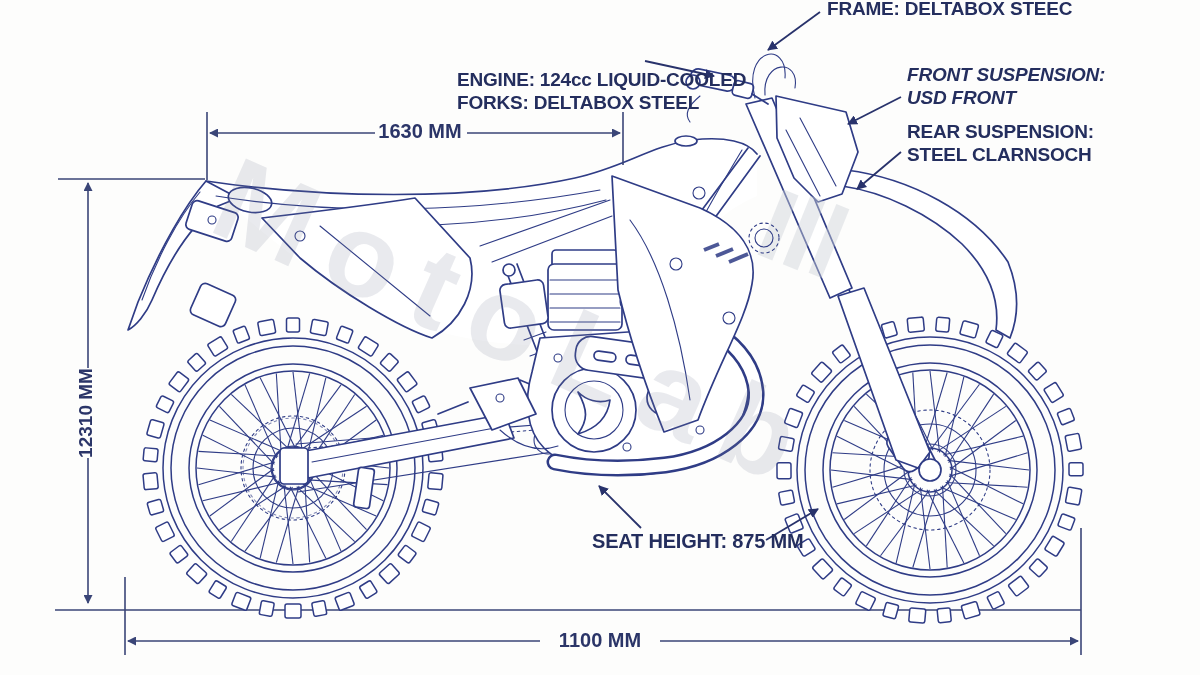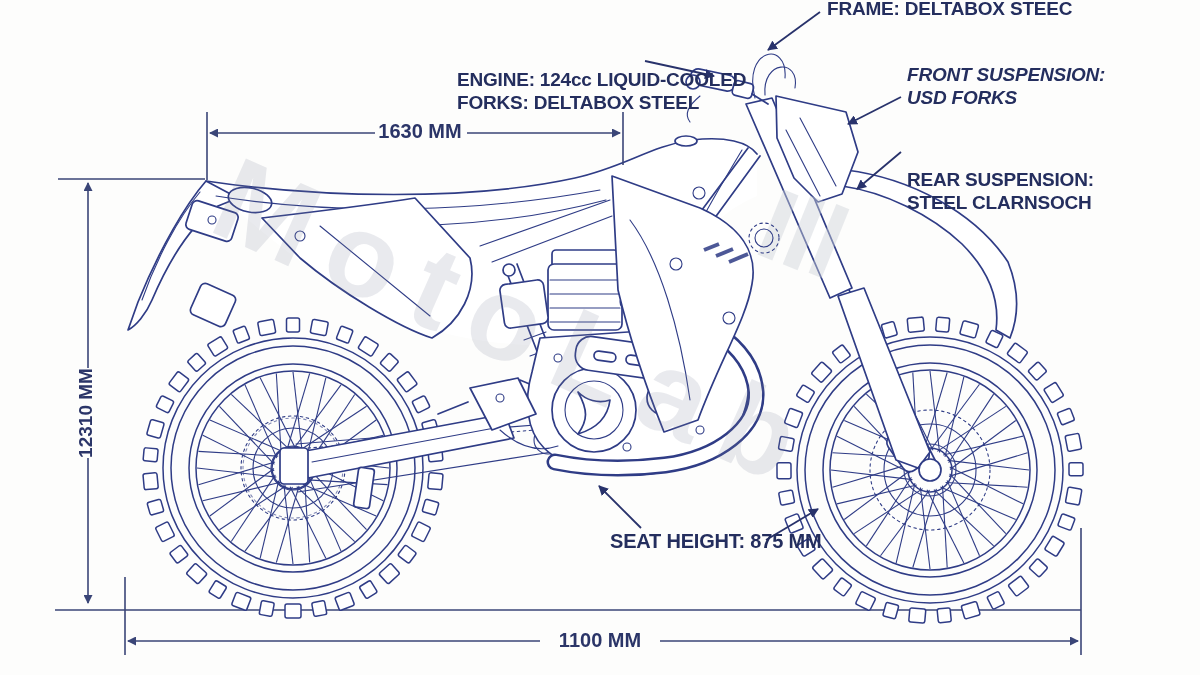--- a/index.html
+++ b/index.html
@@ -394,29 +394,29 @@
   <span>FRAME: DELTABOX STEEC</span>
 </div>
 
 <div class="lbl" style="left:457px;top:31px;margin-top:37px;">
   <span>ENGINE: 124cc LIQUID-COOLED</span>
   <span>FORKS: DELTABOX STEEL</span>
 </div>
 
 <div class="lbl" style="left:907px;top:63px;font-style:italic;">
   <span>FRONT SUSPENSION:</span>
-  <span>USD FORKS</span>
-</div>
-
-<div class="lbl" style="left:907px;top:120px;margin-top:48px;">
+  <span>USD FRONT</span>
+</div>
+
+<div class="lbl" style="left:907px;top:120px;">
   <span>REAR SUSPENSION:</span>
   <span>STEEL CLARNSOCH</span>
 </div>
 
-<div class="lbl" style="left:610px;top:530px;font-size:20px;text-align:right;">
+<div class="lbl" style="left:592px;top:530px;font-size:20px;text-align:right;">
   <span>SEAT HEIGHT: 875 MM</span>
 </div>
 
 <div class="dimlbl center" style="left:365px;top:120px;width:110px;">1630 MM</div>
 
 <div class="dimlbl" style="left:86px;top:413px;transform:translate(-50%,-50%) rotate(-90deg);font-size:19px;">12310 MM</div>
 
 <div class="dimlbl center" style="left:545px;top:629px;width:110px;">1100 MM</div>
 
 </div>

